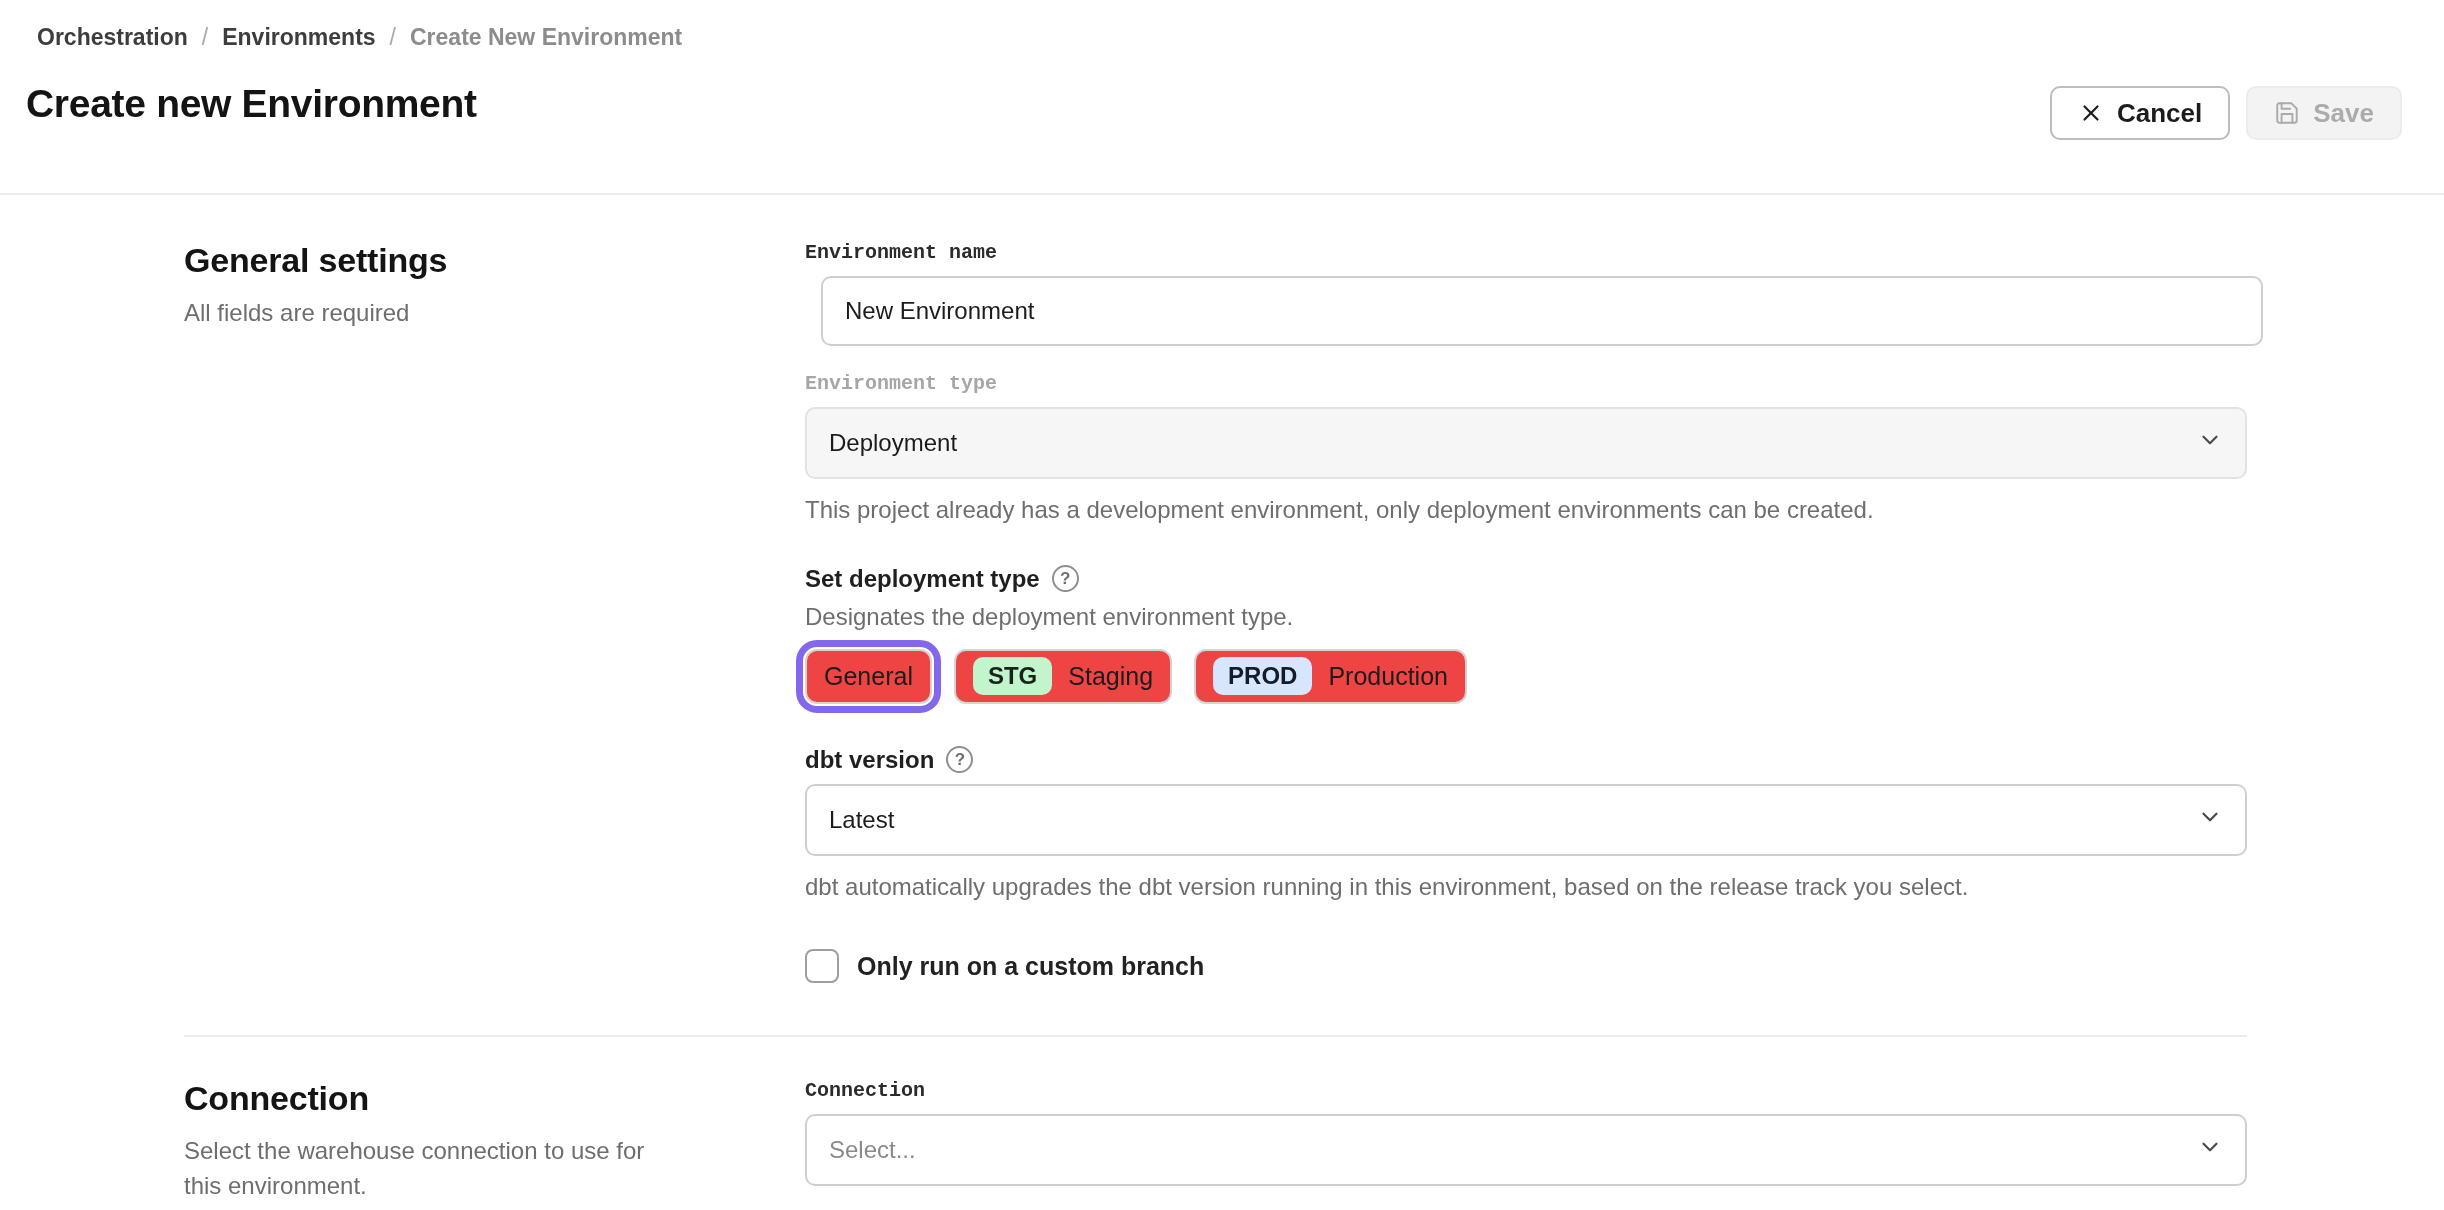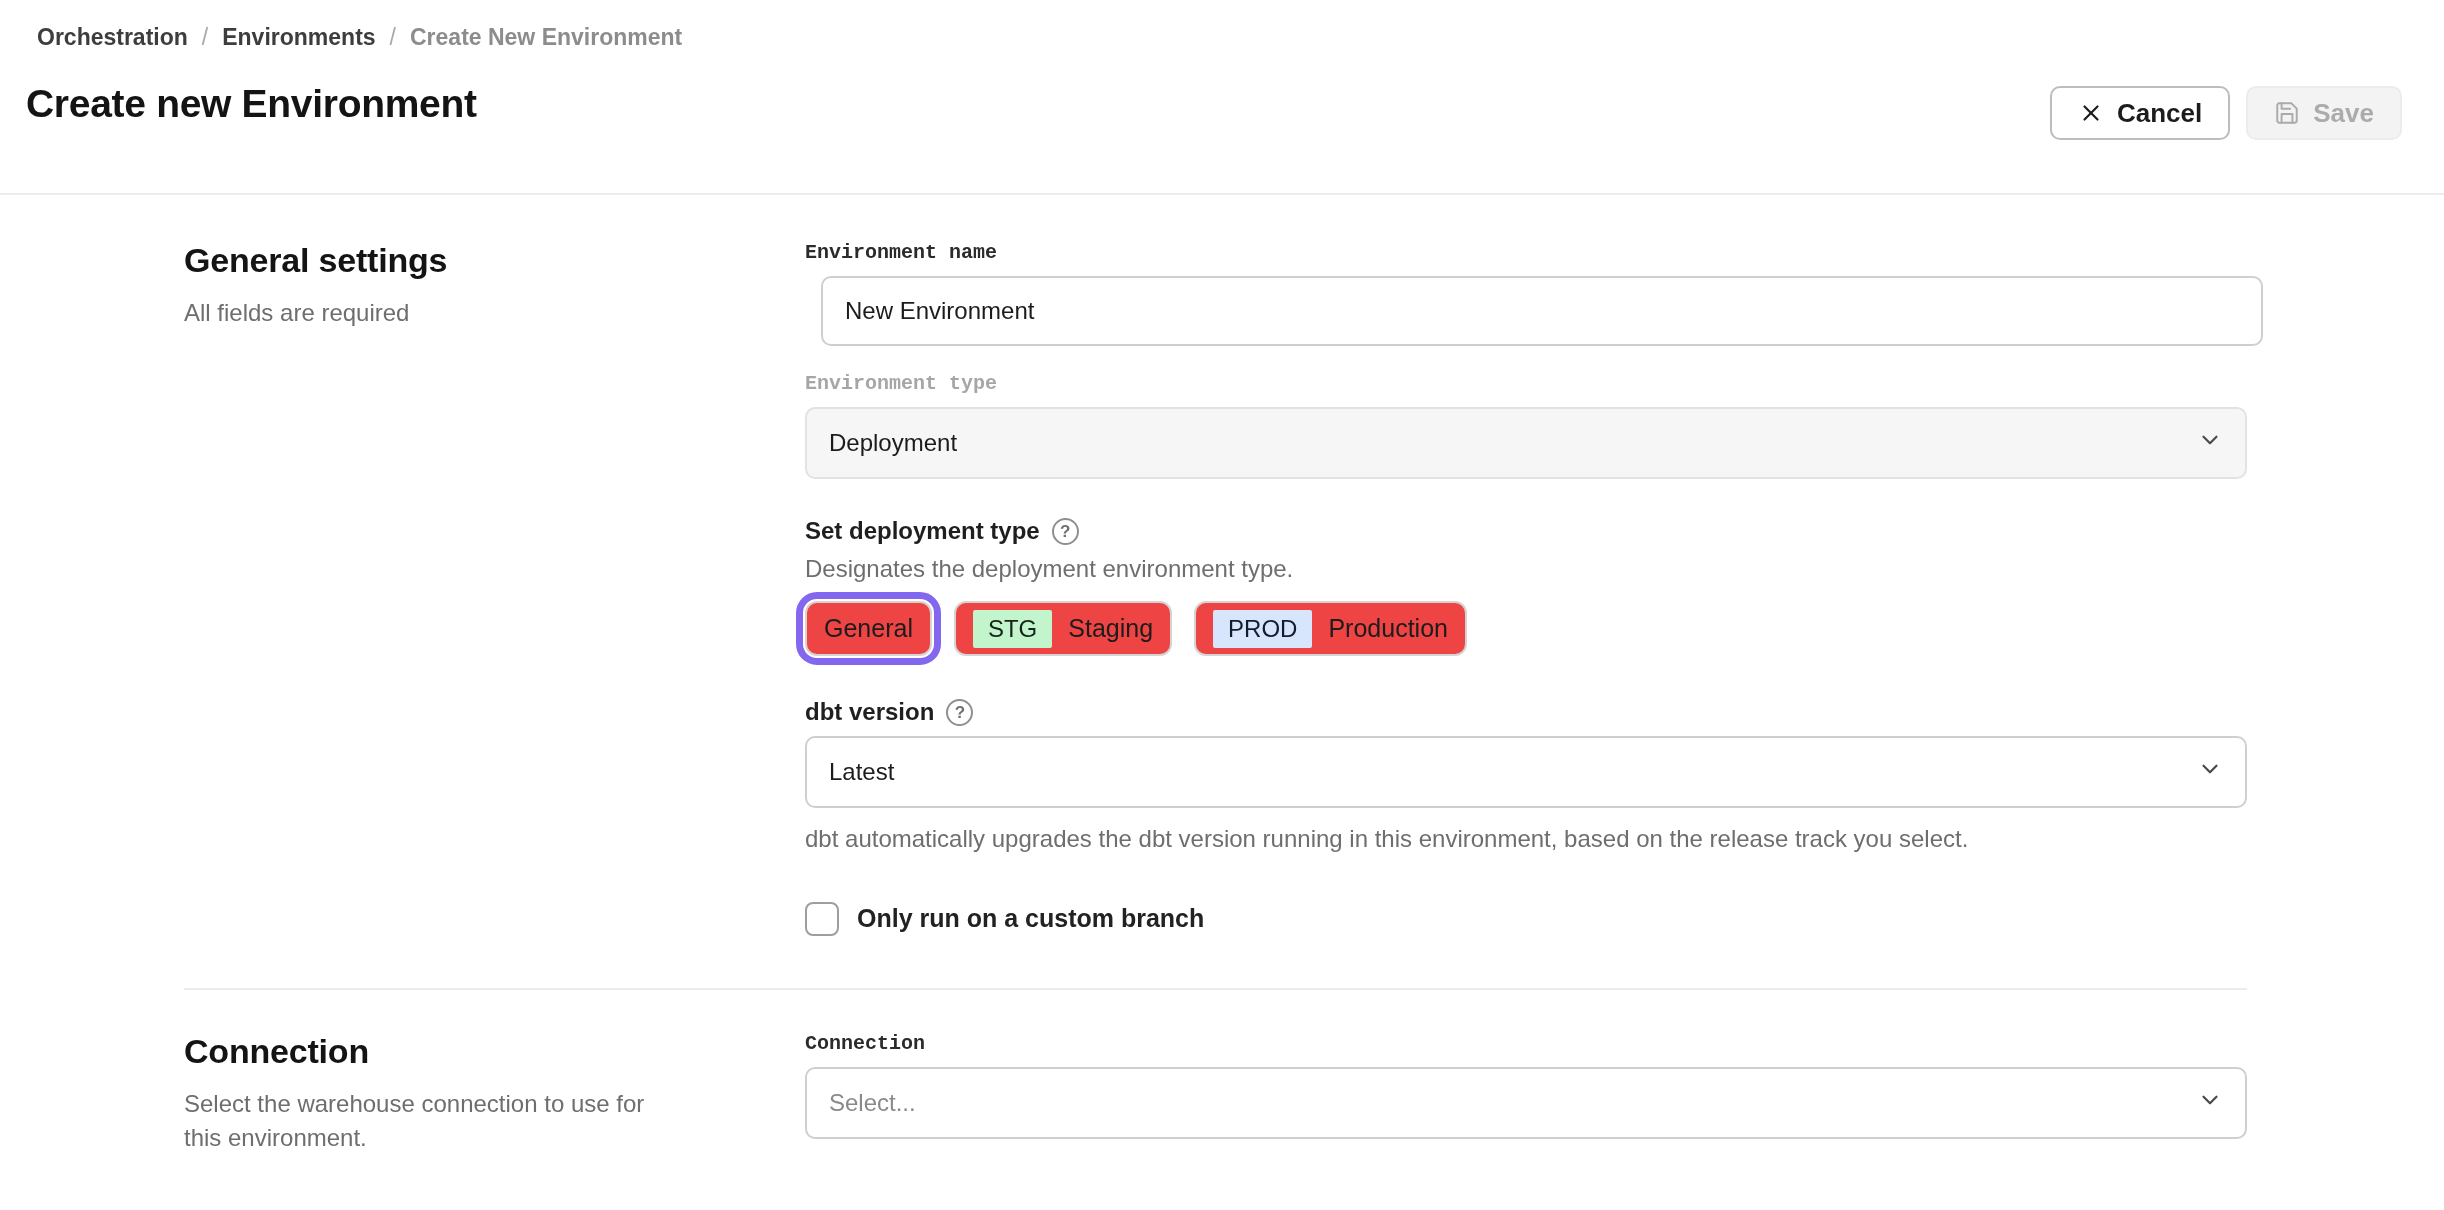--- a/index.html
+++ b/index.html
@@ -101,21 +101,21 @@
     border:2px solid #d4d4d4;background:#ef4444;
     font-size:25px;color:#1c1c1c;cursor:pointer;
     font-family:"Liberation Sans", sans-serif;
   }
   .dep-btn.selected{
     outline:7px solid var(--accent);
     outline-offset:2px;
   }
   .dep-badge{
     display:inline-flex;align-items:center;justify-content:center;
-    height:38px;padding:0 15px;border-radius:2px;font-size:24px;color:#17221a;
+    height:38px;padding:0 15px;border-radius:10px;font-size:24px;color:#17221a;font-weight:bold;
   }
   .dep-badge.stg{background:var(--badge-stg);}
   .dep-badge.prod{background:var(--badge-prod);color:#131c2b;}
   
   .checkbox-row{margin-top:46px;display:flex;align-items:center;gap:18px;}
   .checkbox{
     width:34px;height:34px;border:2px solid #9e9e9e;border-radius:8px;background:#fff;cursor:pointer;
   }
   .checkbox-label{font-size:25px;font-weight:700;color:#222;}
 </style>
@@ -171,20 +171,21 @@
     <div class="gap-26">
       <div class="field-label disabled">Environment type</div>
       <div class="select disabled">
         <span>Deployment</span>
         <span class="chevron">
           <svg width="26" height="26" viewBox="0 0 24 24" fill="none" stroke="currentColor" stroke-width="2" stroke-linecap="round" stroke-linejoin="round">
               <polyline points="6 9 12 15 18 9"></polyline>
             </svg>
         </span>
       </div>
+      <div class="helper">This project already has a development environment, only deployment environments can be created.</div>
     </div>
 
     <div class="gap-38">
       <div class="label-row">
         <span class="label-strong">Set deployment type</span>
         <span class="help-icon">?</span>
       </div>
       <div class="sub-note">Designates the deployment environment type.</div>
       <div class="dep-row">
         <button class="dep-btn selected">

